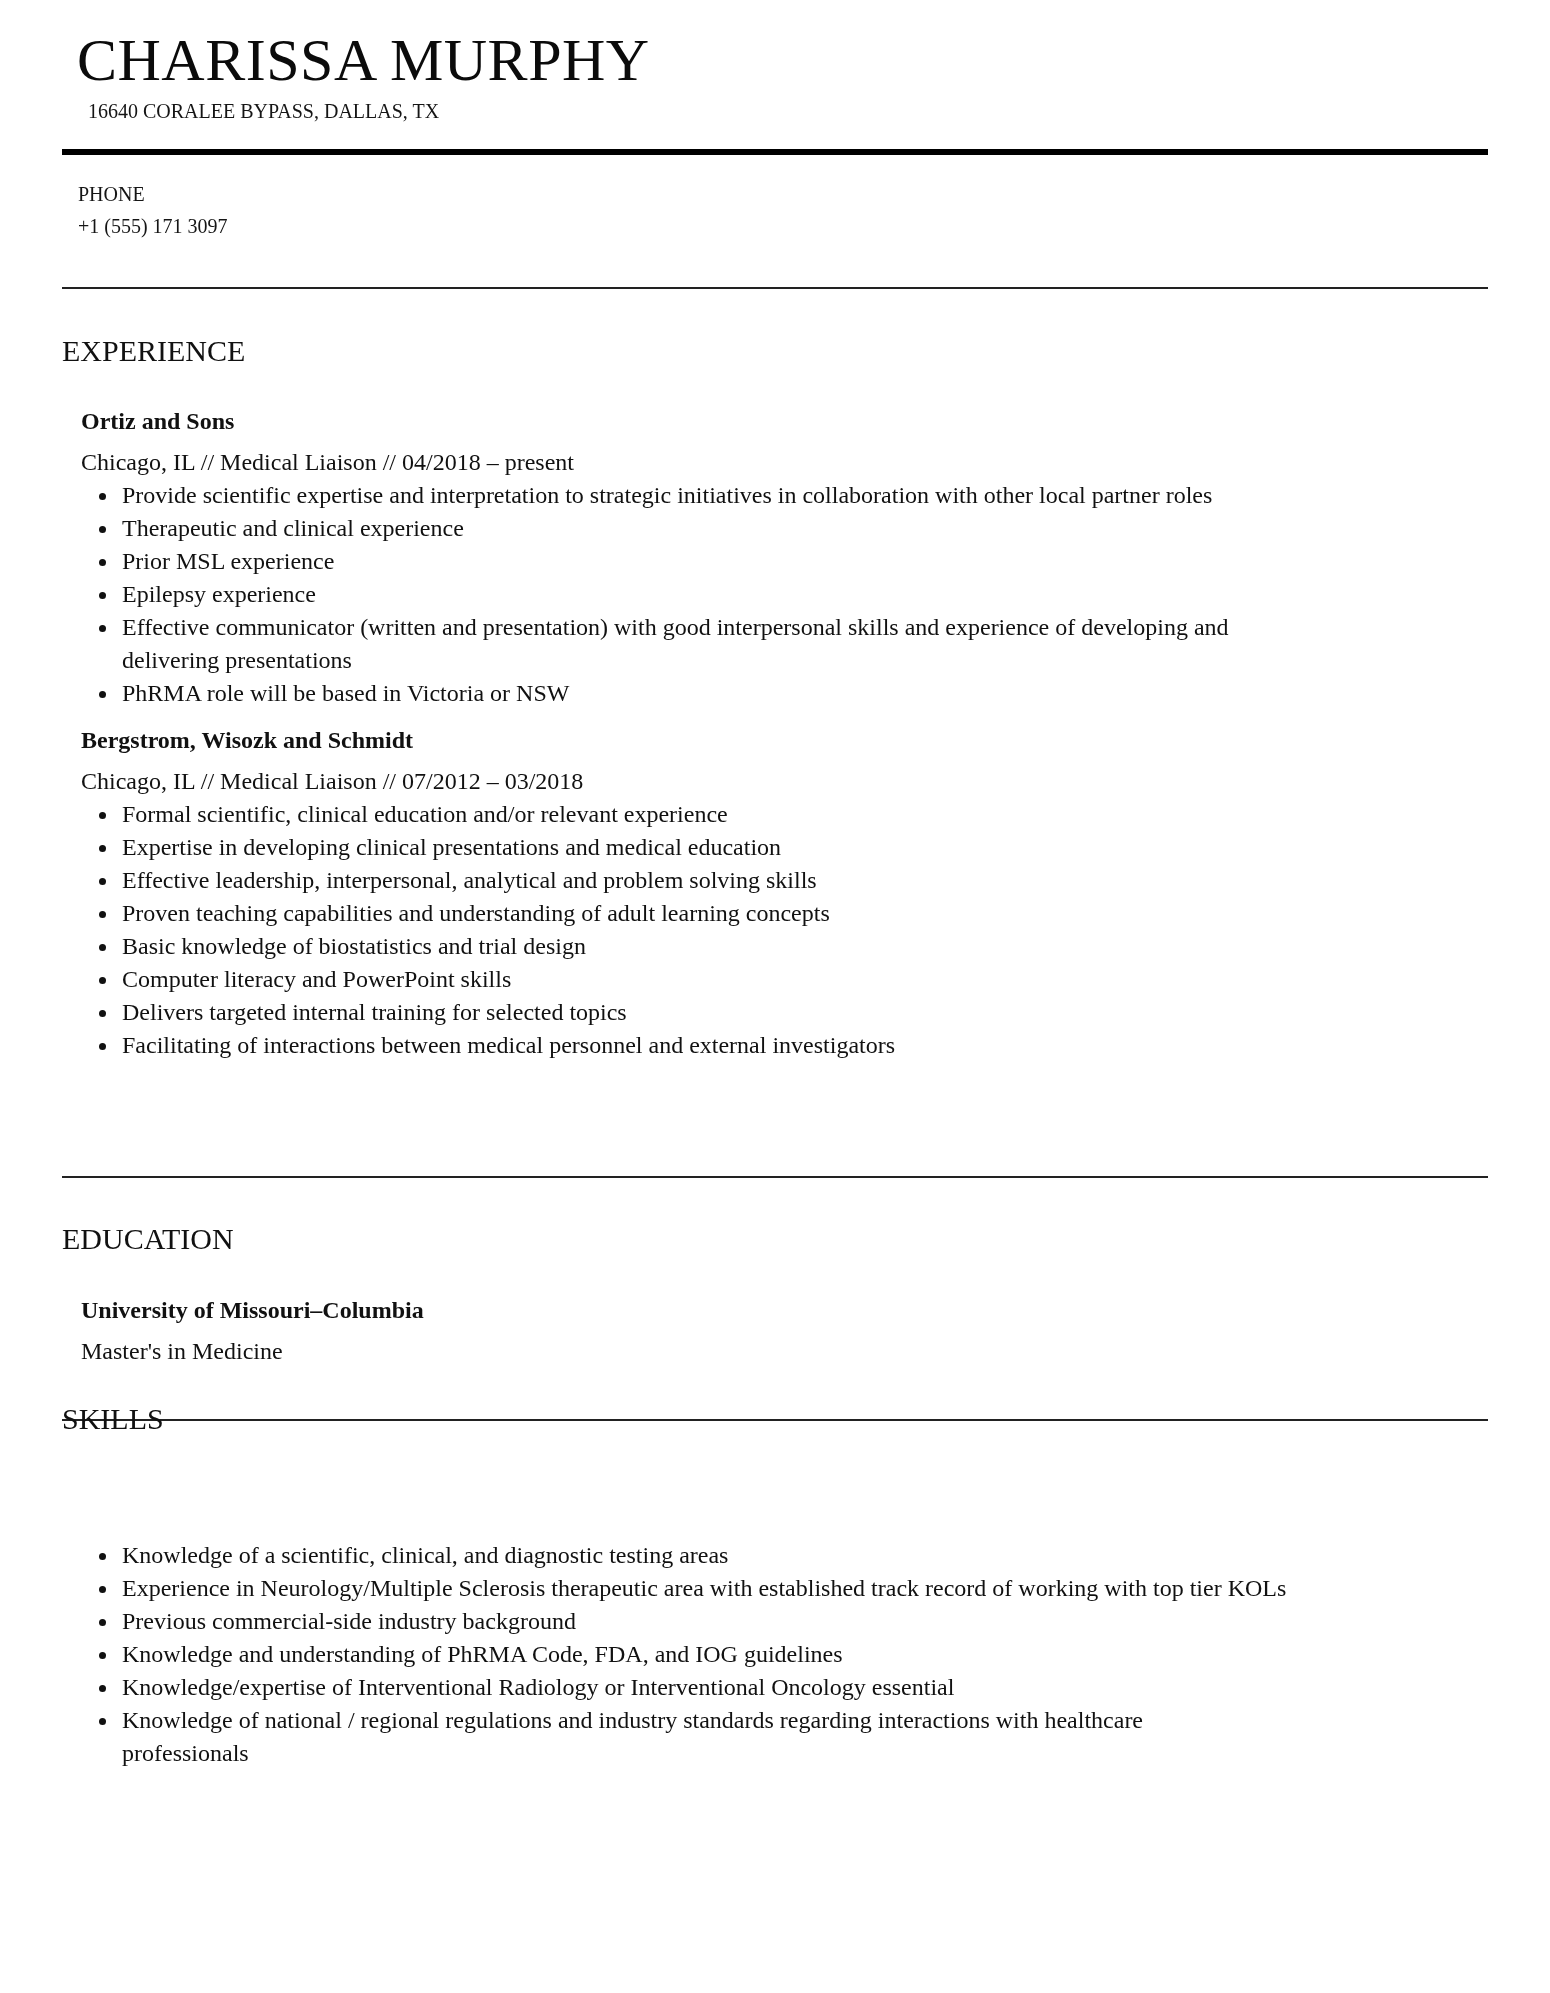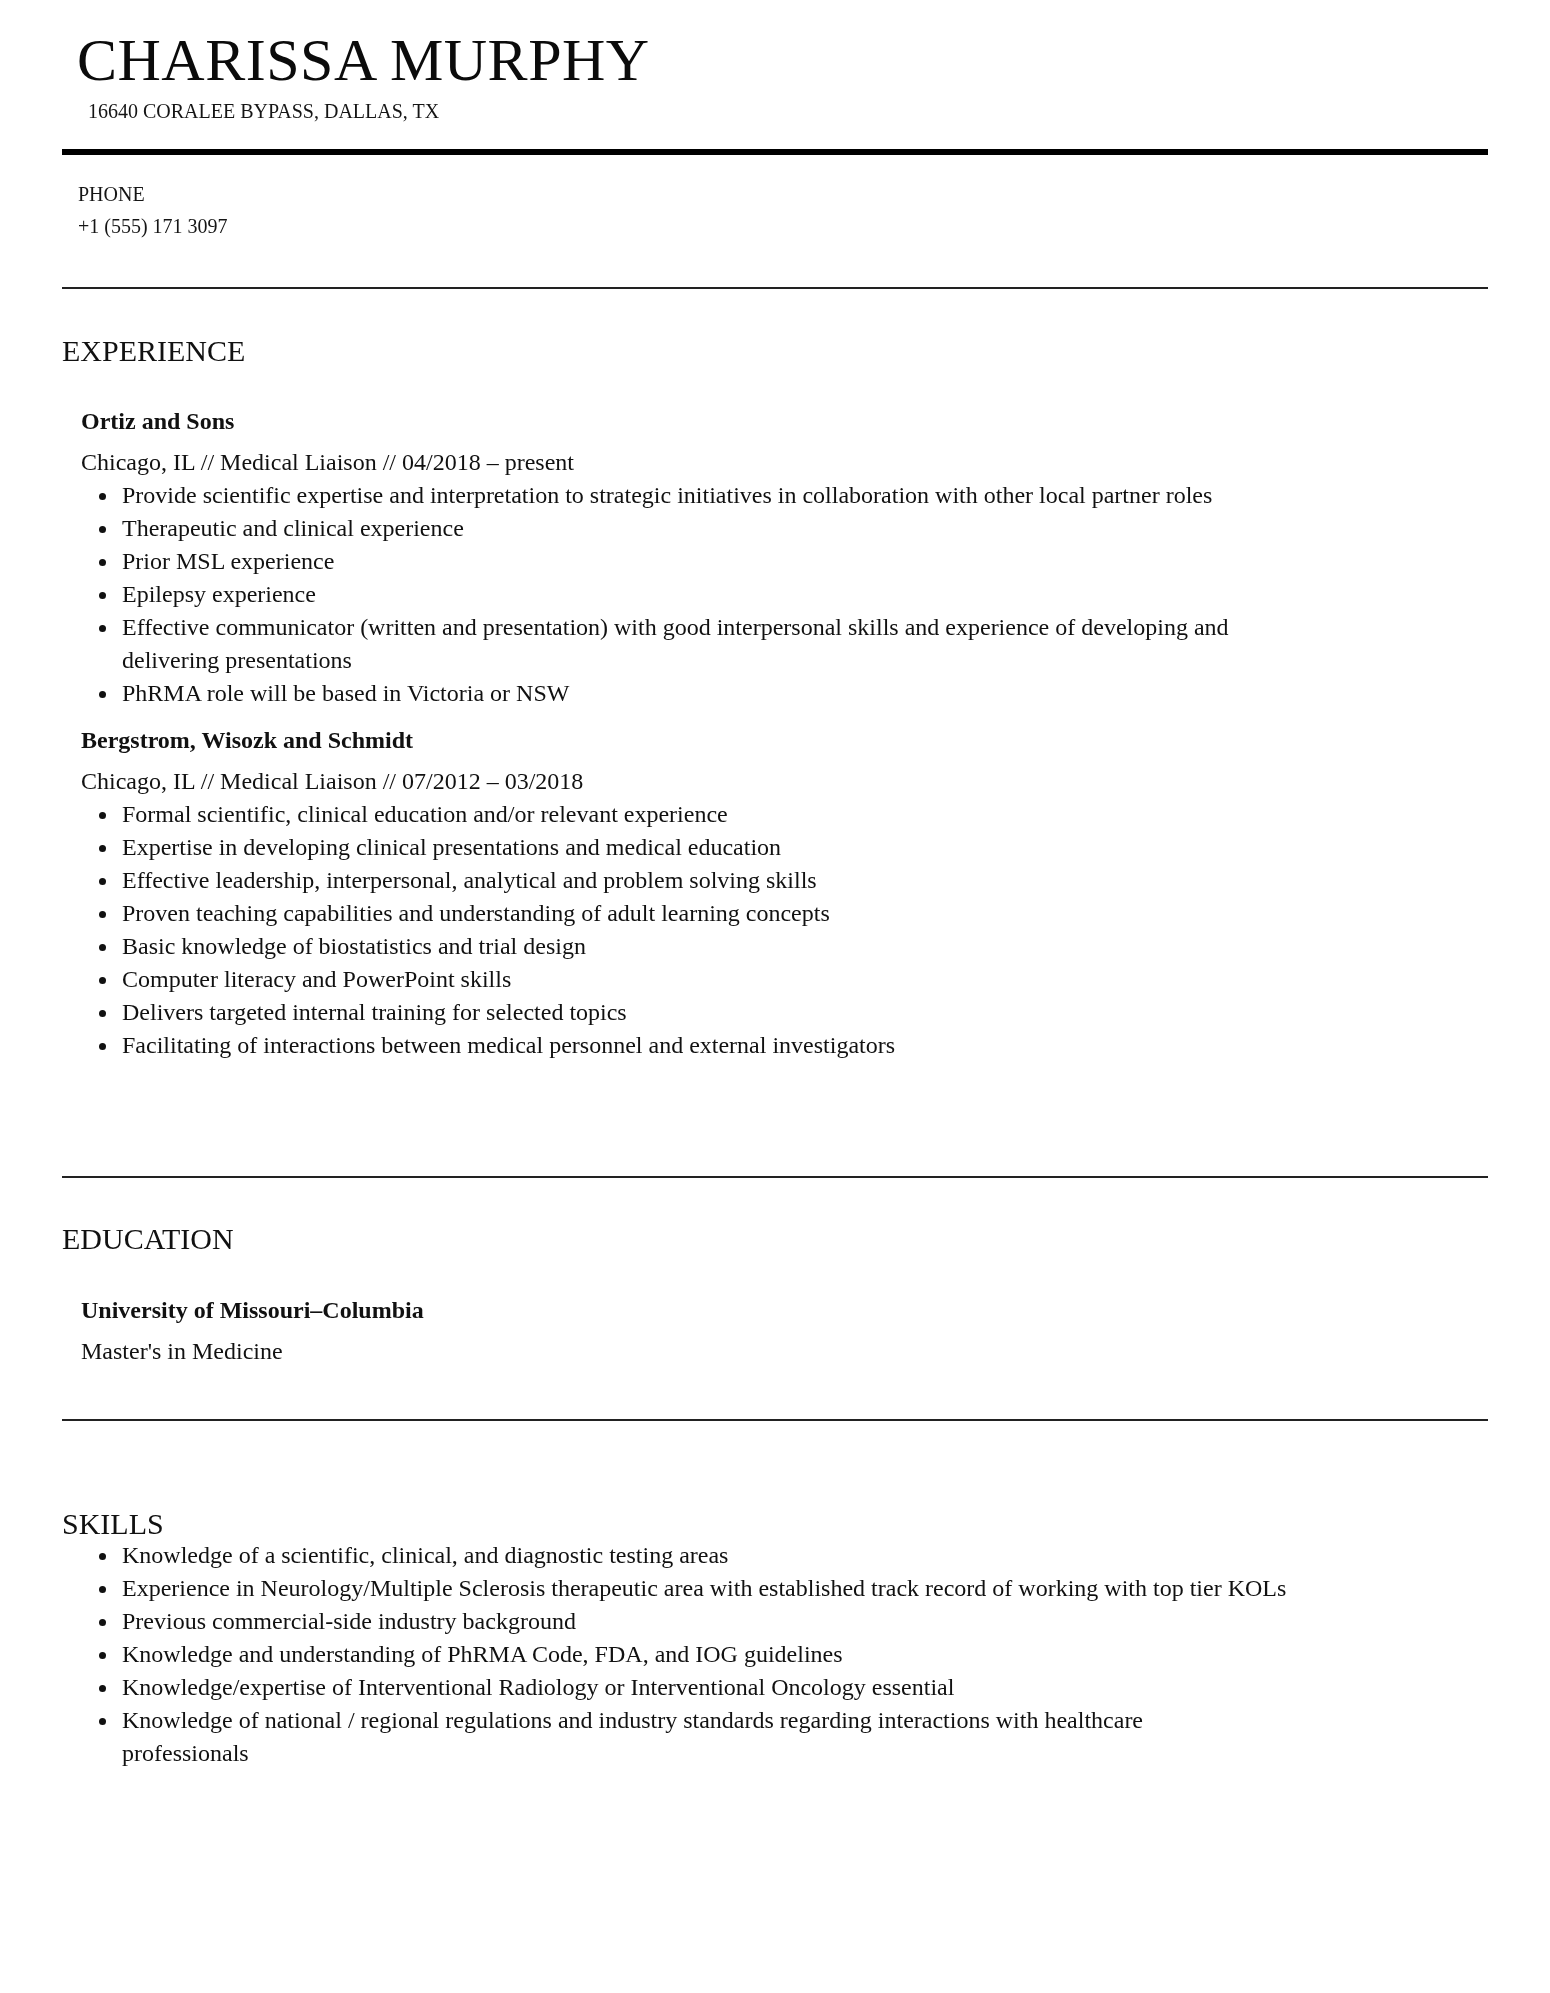--- a/index.html
+++ b/index.html
@@ -110,21 +110,21 @@
 
   <div class="section-heading" style="top:1221px;">EDUCATION</div>
 
   <div class="block" style="top:1294px;">
     <div class="company">University of Missouri–Columbia</div>
     <div class="subtitle">Master's in Medicine</div>
   </div>
 
   <div class="rule-thin" style="top:1419px;"></div>
 
-  <div class="section-heading" style="top:1506px;text-align:right;">SKILLS</div>
+  <div class="section-heading" style="top:1401px;text-align:right;">SKILLS</div>
 
   <div class="block" style="top:1539px;">
     <ul class="bullets">
       <li><span class="dot"></span><span>Knowledge of a scientific, clinical, and diagnostic testing areas</span></li>
       <li><span class="dot"></span><span>Experience in Neurology/Multiple Sclerosis therapeutic area with established track record of working with top tier KOLs</span></li>
       <li><span class="dot"></span><span>Previous commercial-side industry background</span></li>
       <li><span class="dot"></span><span>Knowledge and understanding of PhRMA Code, FDA, and IOG guidelines</span></li>
       <li><span class="dot"></span><span>Knowledge/expertise of Interventional Radiology or Interventional Oncology essential</span></li>
       <li><span class="dot"></span><span>Knowledge of national / regional regulations and industry standards regarding interactions with healthcare
 professionals</span></li>

